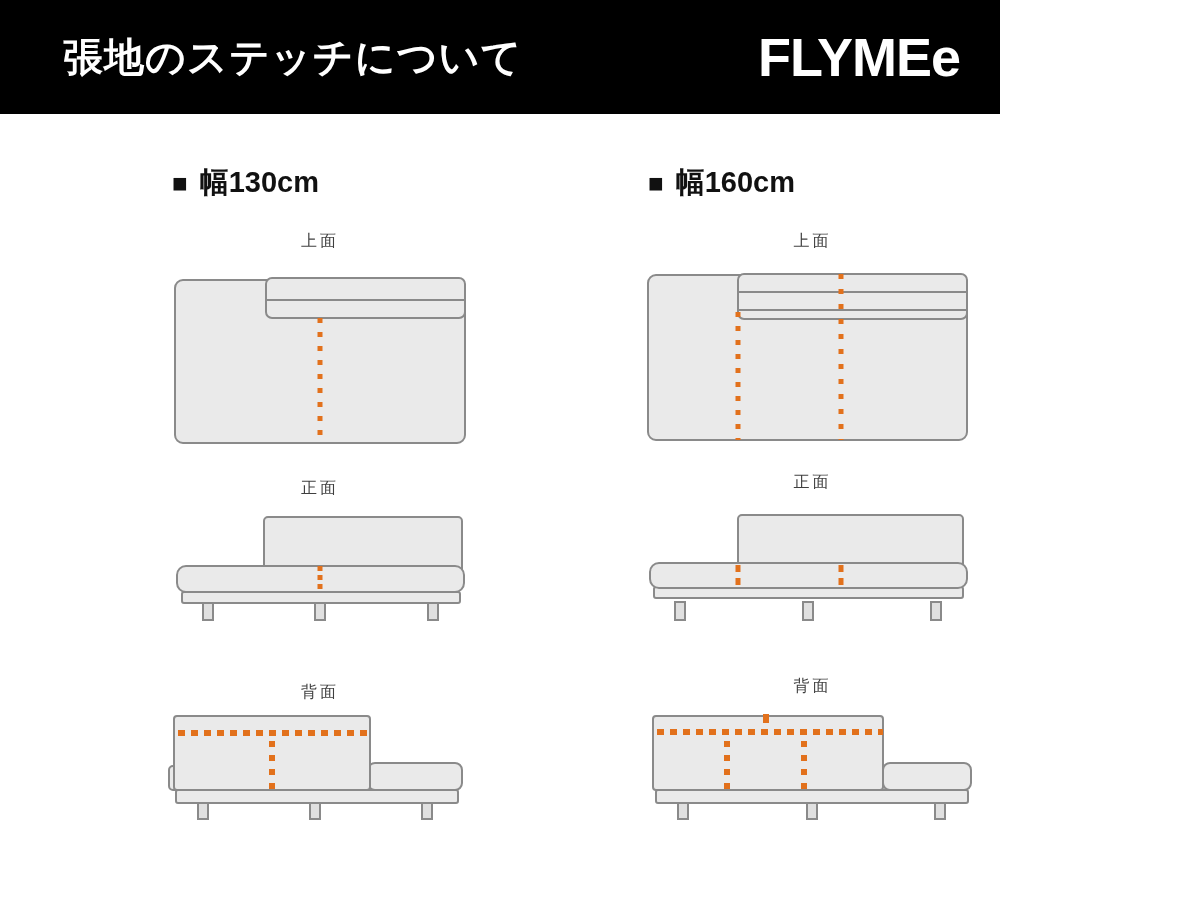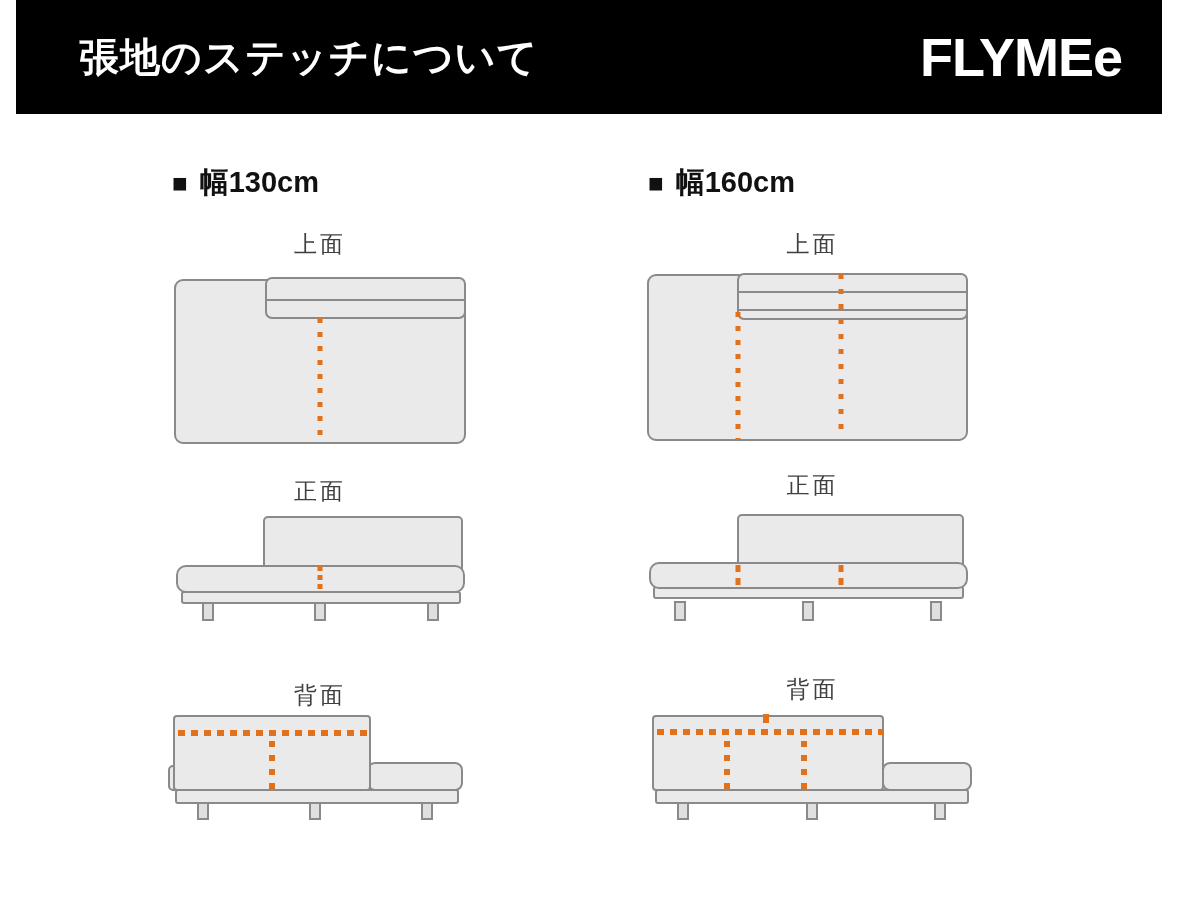--- a/index.html
+++ b/index.html
@@ -1,30 +1,30 @@
 <!DOCTYPE html>
 <html style="--header_bg: #000000; --header_text: #ffffff; --page_bg: #ffffff; --diagram_fill: #eaeaea; --diagram_stroke: #8a8a8a; --leg_fill: #e0e0e0; --stitch_orange: #e2711c; --column_label_text: #111111; --view_label_text: #3f3f3f;"><head>
 <meta charset="utf-8">
 <style>
   html,body{margin:0;padding:0;background:#fff;}
   .page{position:relative;width:1200px;height:900px;overflow:hidden;
         background:var(--page_bg,#fff);font-family:"Liberation Sans","DejaVu Sans",sans-serif;}
 
-  .header-bar{position:absolute;left:16px;top:0;width:1146px;height:114px;
+  .header-bar{position:absolute;left:0;top:0;width:1000px;height:114px;
         background:var(--header_bg,#000);color:var(--header_text,#fff);
         display:flex;align-items:center;justify-content:space-between;
         padding:0 40px 0 63px;box-sizing:border-box;gap:10px;}
   .page-title{font-size:40px;font-weight:700;letter-spacing:1px;margin:0;}
   .brand-logo{font-size:54px;font-weight:700;letter-spacing:-1px;text-align:right;}
 
   .col-label{position:absolute;display:flex;align-items:center;gap:12px;
         font-size:29px;font-weight:700;color:var(--column_label_text,#111);line-height:1;}
   .col-label .bullet{font-size:26px;line-height:1;}
 
-  .view-label{position:absolute;text-align:center;font-size:23px;
+  .view-label{position:absolute;text-align:center;font-size:16px;
         color:var(--view_label_text,#3f3f3f);letter-spacing:3px;line-height:1;}
 
   svg.diagram{position:absolute;overflow:visible;}
   .panel{fill:var(--diagram_fill,#eaeaea);stroke:var(--diagram_stroke,#8a8a8a);stroke-width:2;}
   .seam{fill:none;stroke:var(--diagram_stroke,#8a8a8a);stroke-width:2;}
   .leg{fill:var(--leg_fill,#e0e0e0);stroke:var(--diagram_stroke,#8a8a8a);stroke-width:2;}
   .stitch{fill:none;stroke:var(--stitch_orange,#e2711c);}
 </style>
 </head>
 <body>

